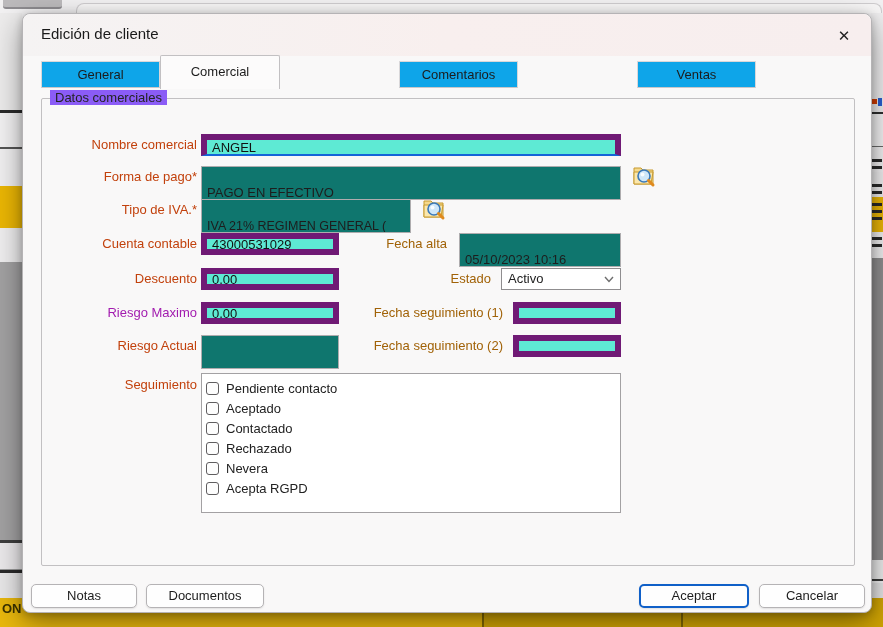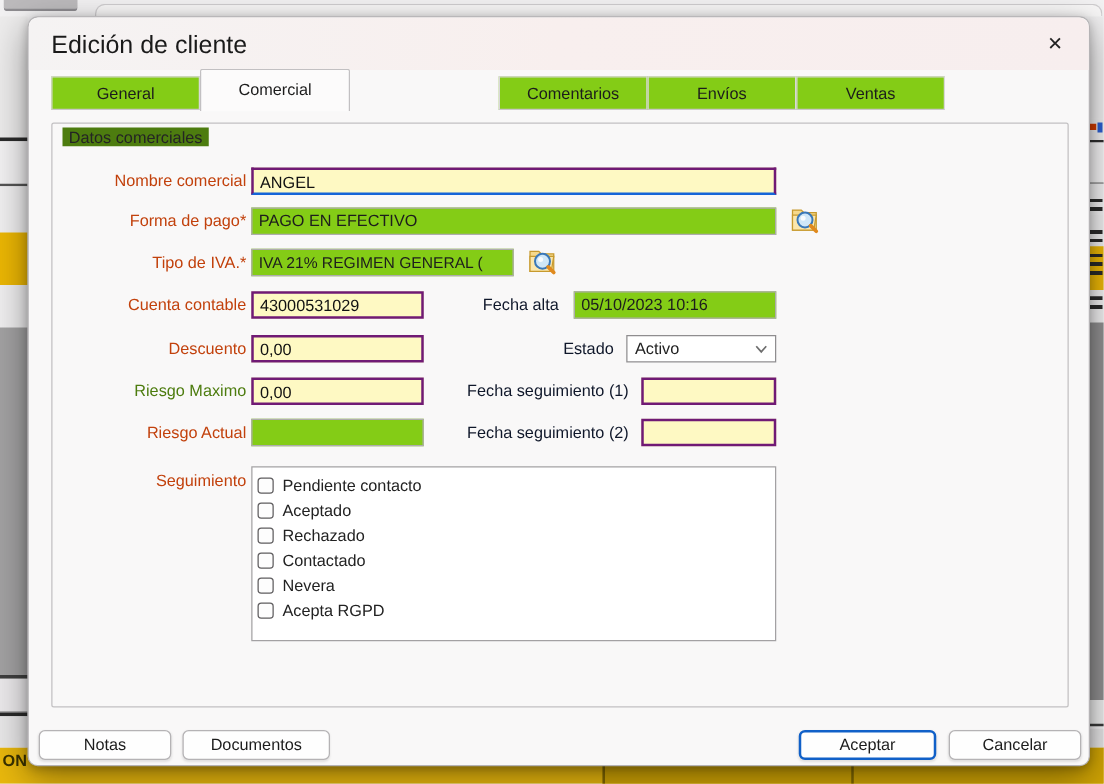--- a/index.html
+++ b/index.html
@@ -25,39 +25,39 @@
   #bottom-fragment { position:absolute; left:2px; top:3px; font-weight:bold; font-size:13px; color:#3a3200; }
   
   #dialog {
     left:22px; top:13px; width:850px; height:600px;
     background:#f9f8f8; border:1px solid #b5b3b5; border-radius:8px;
     box-shadow:0 10px 30px rgba(0,0,0,.40), 0 2px 8px rgba(0,0,0,.22);
   }
   #titlebar { left:0; top:0; width:100%; height:42px;
     background:linear-gradient(90deg,#f5f3f3,#f8efee 50%,#f7eeee);
     border-radius:8px 8px 0 0; }
-  #title-text { position:absolute; left:18px; top:11px; font-size:20px; color:#1a1a1a; }
+  #title-text { position:absolute; left:18px; top:11px; font-size:15px; color:#1a1a1a; }
   #close-btn { position:absolute; right:14px; top:9px; width:26px; height:26px; text-align:center;
     line-height:26px; font-size:15px; color:#222; cursor:pointer; }
-  .tab { position:absolute; top:47px; height:27px; width:119px; background:#84cc16;
+  .tab { position:absolute; top:47px; height:27px; width:119px; background:#0ea5e9;
     border:1px solid #d9d7d9; border-bottom:1px solid #c9c7c9;
     text-align:center; line-height:25px; color:#1c1c1c; cursor:pointer; }
   .tab.active { top:41px; height:34px; background:#fcfbfb; border:1px solid #c2c0c2;
     border-bottom:none; border-radius:2px 2px 0 0; line-height:32px; z-index:2; }
   #groupbox { left:18px; top:84px; width:814px; height:468px;
     border:1px solid #c2c0c2; border-radius:2px; }
-  #group-legend { position:absolute; left:8px; top:-9px; background:#4d7c0f; padding:0 5px; color:#242424;margin-top:12px; }
+  #group-legend { position:absolute; left:8px; top:-9px; background:#8b5cf6; padding:0 5px; color:#242424; }
   .lbl { position:absolute; left:0; width:174px; text-align:right; line-height:22px; color:#c2410c; white-space:nowrap; }
-  .lbl2 { position:absolute; left:196px; text-align:right; line-height:22px; color:#0f172a; white-space:nowrap; }
-  .lbl-red { color:#4d7c0f; }
-  .tbox { position:absolute; height:22px; background:#fef9c3; border:2px solid #701a75;
+  .lbl2 { position:absolute; left:196px; text-align:right; line-height:22px; color:#a16207; white-space:nowrap; }
+  .lbl-red { color:#a21caf; }
+  .tbox { position:absolute; height:22px; background:#5eead4; border:6px solid #701a75;
     font-family:"Liberation Sans",sans-serif; font-size:13px; color:#111; padding:0 5px; }
   .tbox.focused { border-bottom:2px solid #1565d8; }
-  .ro { position:absolute; height:22px; background:#84cc16; border:1px solid #aeacae;
-    line-height:20px; padding:0 5px; color:#1d1d1d; white-space:nowrap; overflow:hidden; }
+  .ro { position:absolute; height:22px; background:#0f766e; border:1px solid #aeacae;
+    line-height:20px; padding:16px 5px; color:#1d1d1d; white-space:nowrap; overflow:hidden; }
   .dropdown { position:absolute; height:22px; background:#fff; border:1px solid #8f8d8f;
     line-height:20px; padding:0 6px; cursor:pointer; }
   .dropdown svg { position:absolute; right:6px; top:7px; }
   #listbox { position:absolute; left:178px; top:359px; width:420px; height:140px;
     background:#fff; border:1px solid #a3a1a3; padding:4px 0 0 4px; overflow:hidden; }
   .chk-row { display:flex; align-items:center; gap:7px; height:20px; cursor:pointer; }
   .chk { width:13px; height:13px; background:#fdfdfd; border:1px solid #5f5d5f; border-radius:3px; flex:0 0 auto; }
   .lookup { position:absolute; width:27px; height:24px; cursor:pointer; }
   .btn { position:absolute; height:24px; background:#fefefe; border:1px solid #b5b3b5; border-radius:5px;
     text-align:center; line-height:22px; color:#1c1c1c; cursor:pointer; box-shadow:0 1px 2px rgba(0,0,0,.10); }
@@ -122,21 +122,20 @@
 <div class="abs" id="dialog">
 
   <div class="abs" id="titlebar">
     <span id="title-text">Edición de cliente</span>
     <span id="close-btn">✕</span>
   </div>
 
   <div class="tab" style="left:18px;">General</div>
   <div class="tab active" style="left:137px;width:120px;">Comercial</div>
   <div class="tab" style="left:376px;">Comentarios</div>
-  <div class="tab" style="left:495px;">Envíos</div>
   <div class="tab" style="left:614px;">Ventas</div>
 
   <div class="abs" id="groupbox">
     <span id="group-legend">Datos comerciales</span>
   </div>
 
   <span class="lbl" style="top:120px;">Nombre comercial</span>
   <input class="tbox focused" style="left: 178px; top: 120px; width: 420px;" value="ANGEL">
 
   <span class="lbl" style="top:152px;">Forma de pago*</span>
@@ -193,25 +192,25 @@
     <label class="chk-row">
       <span class="chk"></span>
       <span>Pendiente contacto</span>
     </label>
     <label class="chk-row">
       <span class="chk"></span>
       <span>Aceptado</span>
     </label>
     <label class="chk-row">
       <span class="chk"></span>
+      <span>Contactado</span>
+    </label>
+    <label class="chk-row">
+      <span class="chk"></span>
       <span>Rechazado</span>
-    </label>
-    <label class="chk-row">
-      <span class="chk"></span>
-      <span>Contactado</span>
     </label>
     <label class="chk-row">
       <span class="chk"></span>
       <span>Nevera</span>
     </label>
     <label class="chk-row">
       <span class="chk"></span>
       <span>Acepta RGPD</span>
     </label>
   </div>

